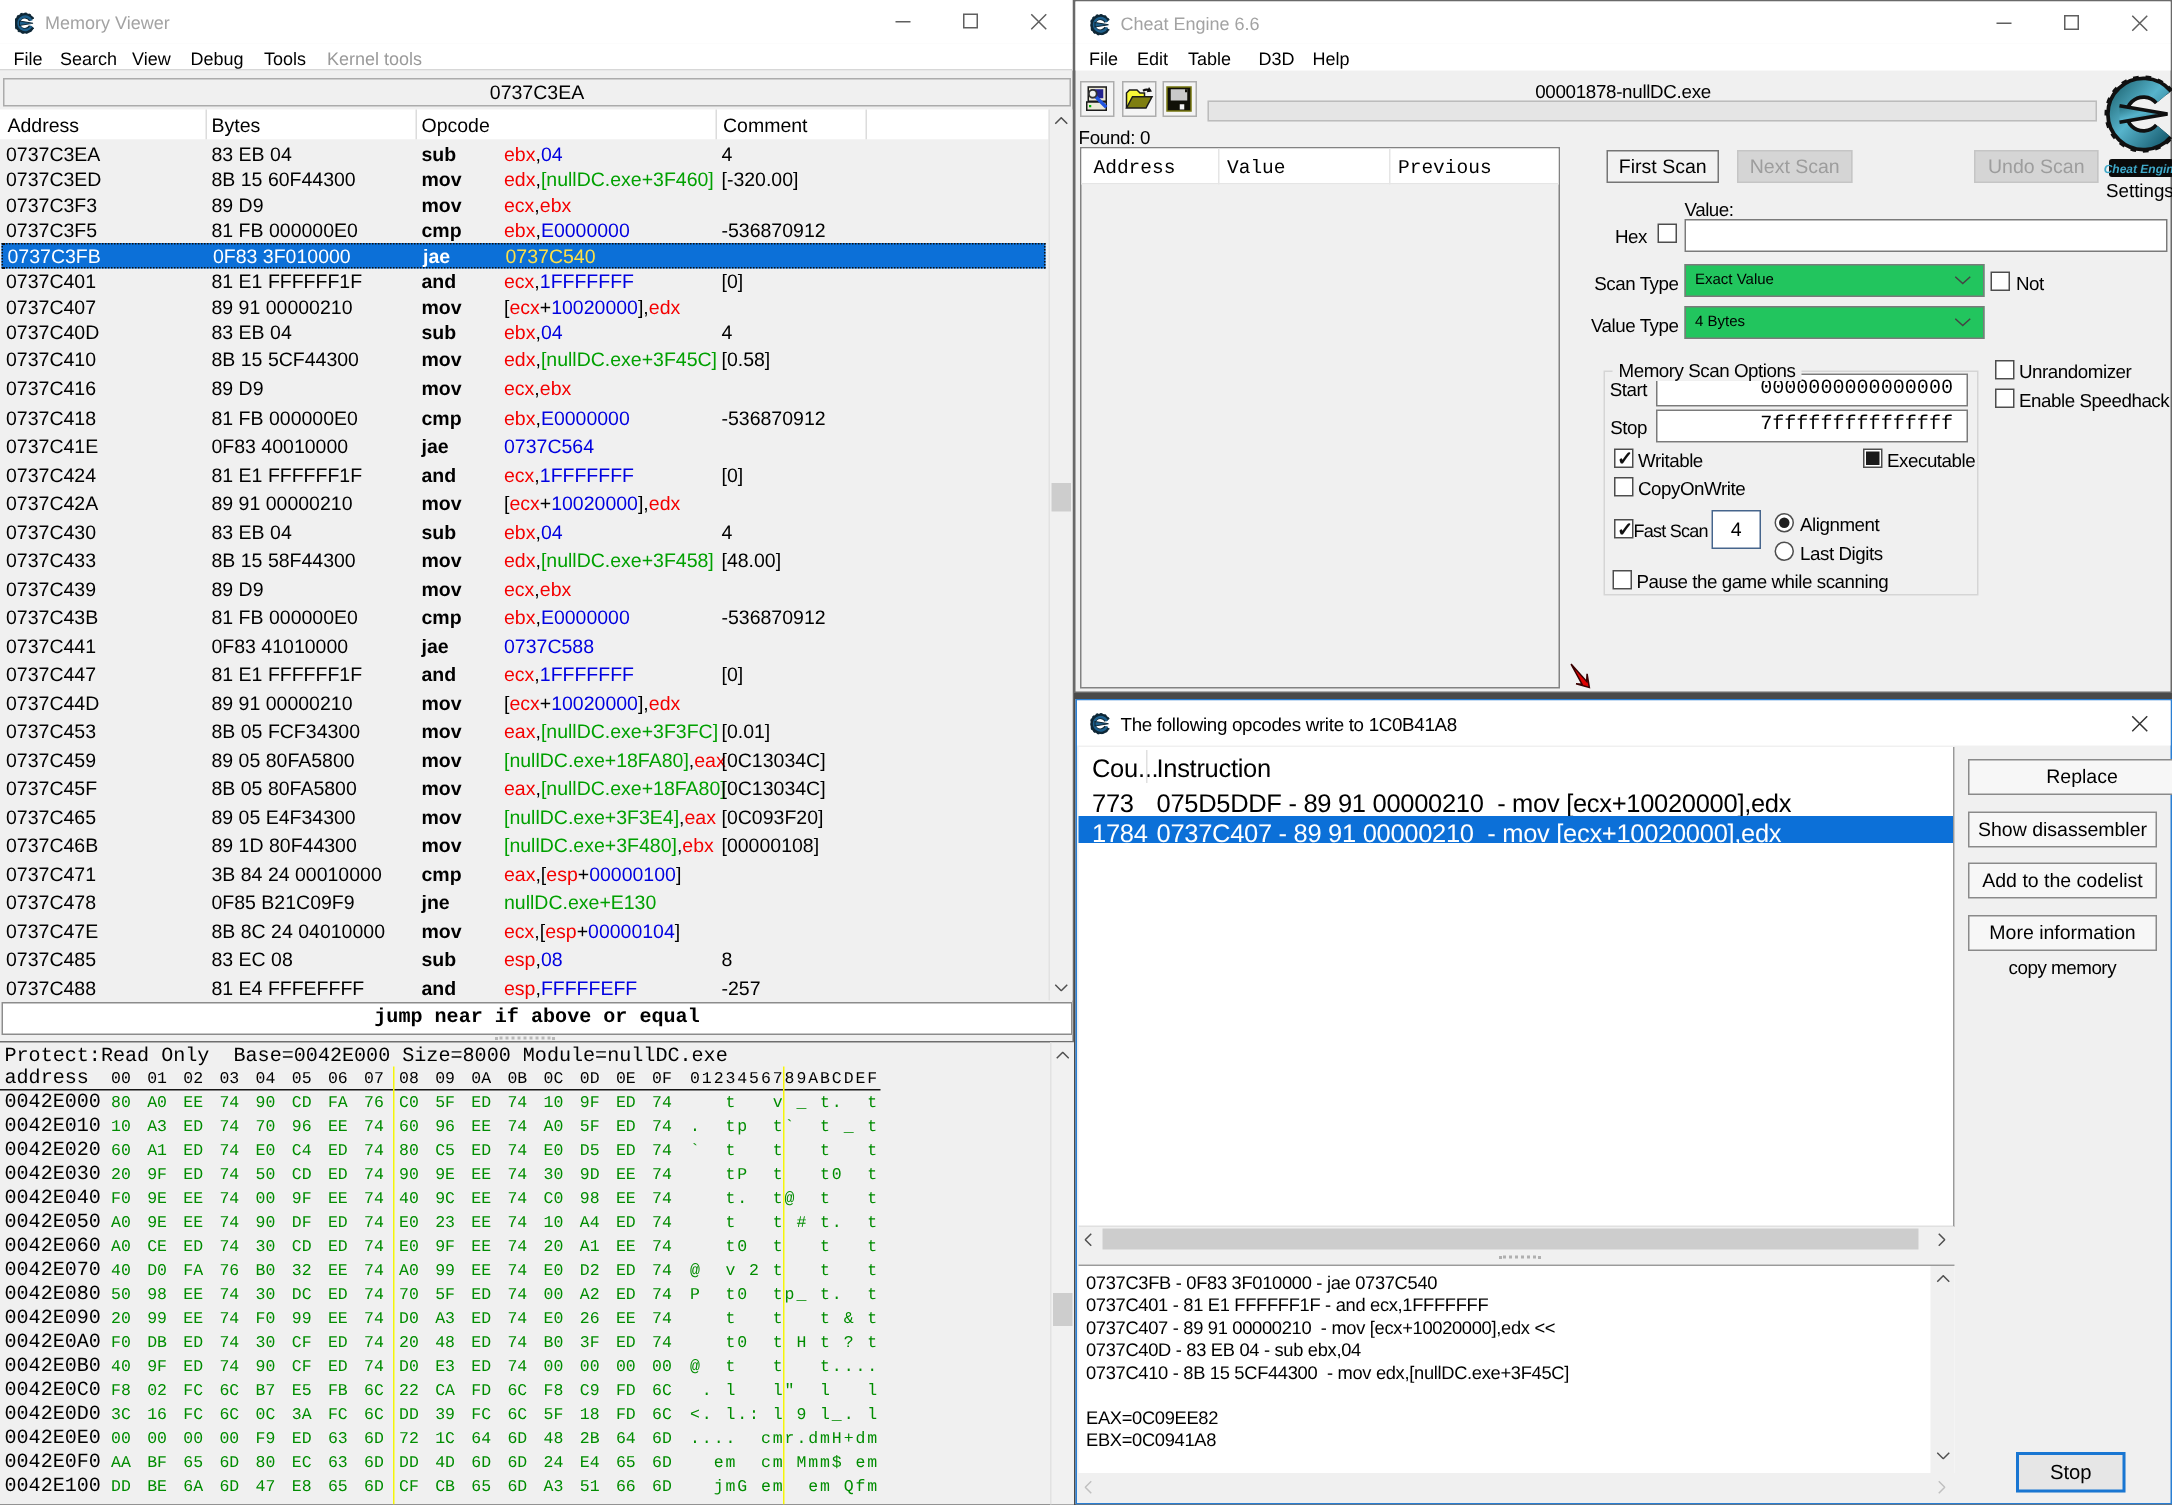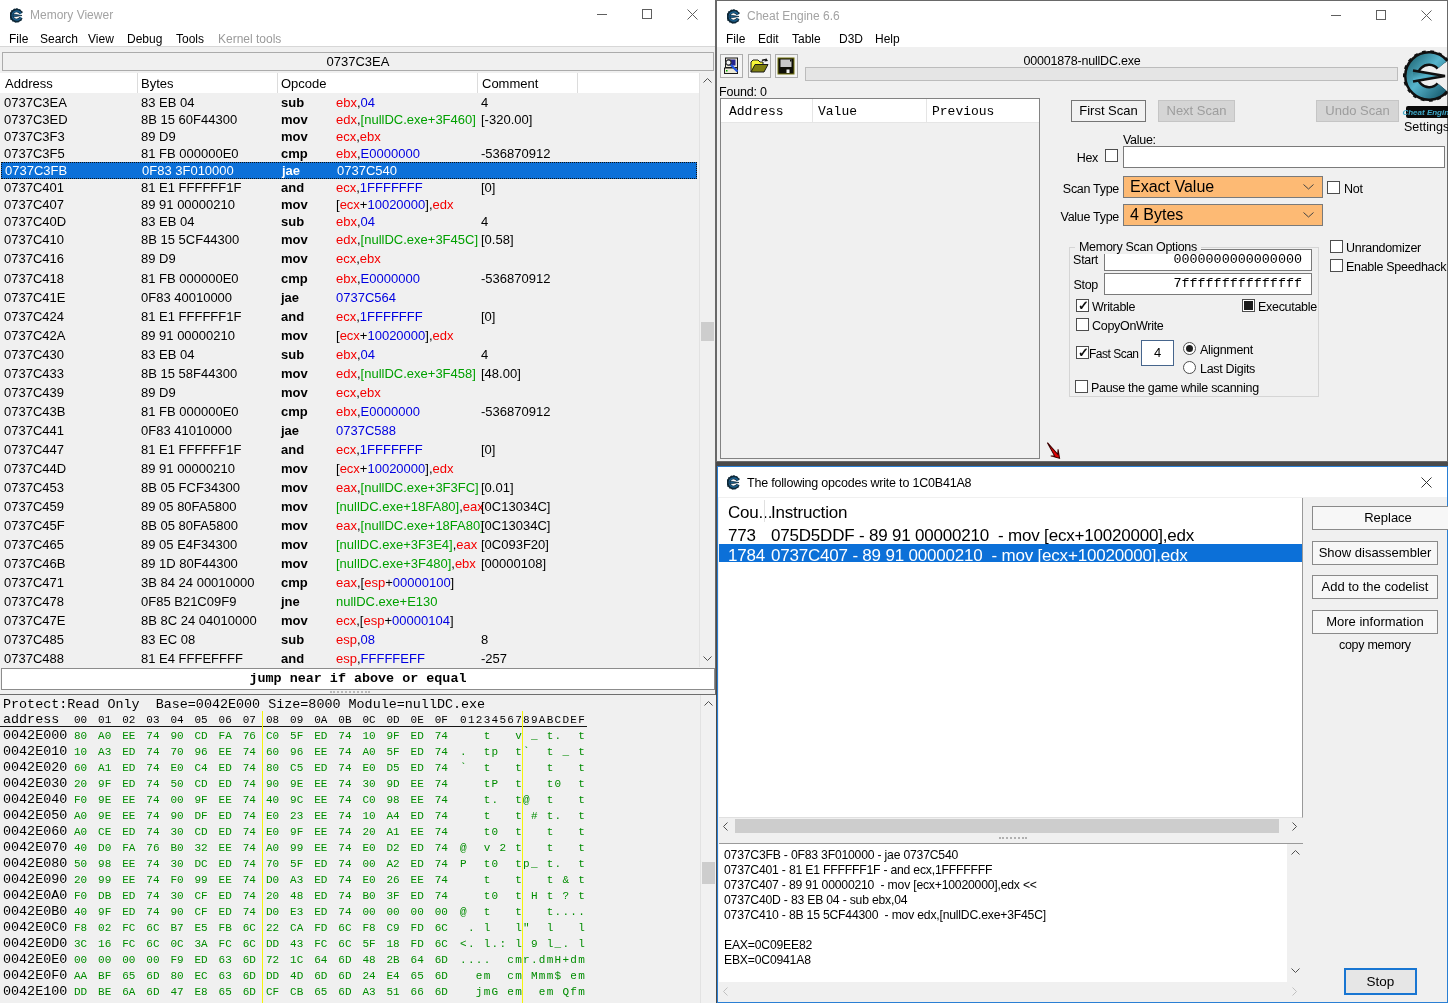--- a/index.html
+++ b/index.html
@@ -64,21 +64,21 @@
 #foundlist .hd { position:absolute; left:0; top:0; width:318px; height:24px; background:#fff; border-bottom:1px solid #e5e5e5; }
 #foundlist .hd i { position:absolute; top:5px; font-family:"Liberation Mono",monospace; font-size:13px; color:#000; }
 #foundlist .hd .vln { position:absolute; top:0; width:1px; height:24px; background:#e5e5e5; }
 
 .btn { position:absolute; font-size:13px; color:#000; text-align:center; background:#f2f2f2; border:1px solid #757575; }
 .btn.dis { background:#d5d5d5; border:1px solid #c5c5c5; color:#9d9d9d; }
 
 .lbl { position:absolute; font-size:12.5px; letter-spacing:-0.3px; color:#000; white-space:pre; }
 .lblr { position:absolute; font-size:12.5px; letter-spacing:-0.3px; color:#000; white-space:pre; text-align:center; }
 .input { position:absolute; background:#fff; border:1px solid #7a7a7a; }
-.combo { position:absolute; background:#fdba74; border:1px solid #7a7a7a; font-size:16px; color:#000; line-height:20px; padding-left:6px; }
+.combo { position:absolute; background:#22c55e; border:1px solid #7a7a7a; font-size:10px; color:#000; line-height:20px; padding-left:6px; }
 .cbx { position:absolute; width:13px; height:13px; background:#fff; border:1px solid #4d4d4d; }
 .rad { position:absolute; width:13px; height:13px; background:#fff; border:1px solid #4d4d4d; border-radius:50%; }
 .rad.on::after { content:""; position:absolute; left:2px; top:2px; width:7px; height:7px; border-radius:50%; background:#202020; }
 .cbx.on::after { content:"\2713"; position:absolute; left:1px; top:-2px; width:12px; height:12px; color:#111; font-size:13px; font-weight:bold; }
 #gbox { position:absolute; left:352px; top:246px; width:250px; height:150px; border:1px solid #d5d5d5; }
 #gboxlbl { position:absolute; left:358px; top:239px; background:#f0f0f0; padding:0 4px; font-size:12.5px; letter-spacing:-0.3px; color:#000; z-index:5; }
 
 
 #op { position:absolute; left:717px; top:466px; width:731px; height:537px; background:#f0f0f0; border:1px solid #2a7fd4; }
 #op .tbar { position:absolute; left:0; top:0; width:729px; height:30px; background:#fff; }
@@ -149,21 +149,21 @@
         <i class="ca">0737C3F5</i>
         <i class="cb">81 FB 000000E0</i>
         <b class="cm">cmp</b>
         <i class="co"><i style="color:#f40000">ebx</i><i>,</i><i style="color:#0000e0">E0000000</i></i>
         <i class="cc">-536870912</i>
       </div>
 <div class="dr sel" style="top:69px">
         <i class="ca">0737C3FB</i>
         <i class="cb">0F83 3F010000</i>
         <b class="cm">jae</b>
-        <i class="co"><i style="color:#ffffff">0737C540</i></i>
+        <i class="co"><i style="color:#fde047">0737C540</i></i>
       </div>
 <div class="dr" style="top:86px">
         <i class="ca">0737C401</i>
         <i class="cb">81 E1 FFFFFF1F</i>
         <b class="cm">and</b>
         <i class="co"><i style="color:#f40000">ecx</i><i>,</i><i style="color:#0000e0">1FFFFFFF</i></i>
         <i class="cc">[0]</i>
       </div>
 <div class="dr" style="top:103px">
         <i class="ca">0737C407</i>
@@ -352,21 +352,21 @@
 <div class="hxr" style="top:776px"><i class="ha">0042E030</i><i class="hb">20 9F ED 74 50 CD ED 74</i><i class="hb2">90 9E EE 74 30 9D EE 74</i><i class="hc">   tP  t   t0  t</i></div>
 <div class="hxr" style="top:792px"><i class="ha">0042E040</i><i class="hb">F0 9E EE 74 00 9F EE 74</i><i class="hb2">40 9C EE 74 C0 98 EE 74</i><i class="hc">   t.  t@  t   t</i></div>
 <div class="hxr" style="top:808px"><i class="ha">0042E050</i><i class="hb">A0 9E EE 74 90 DF ED 74</i><i class="hb2">E0 23 EE 74 10 A4 ED 74</i><i class="hc">   t   t # t.  t</i></div>
 <div class="hxr" style="top:824px"><i class="ha">0042E060</i><i class="hb">A0 CE ED 74 30 CD ED 74</i><i class="hb2">E0 9F EE 74 20 A1 EE 74</i><i class="hc">   t0  t   t   t</i></div>
 <div class="hxr" style="top:840px"><i class="ha">0042E070</i><i class="hb">40 D0 FA 76 B0 32 EE 74</i><i class="hb2">A0 99 EE 74 E0 D2 ED 74</i><i class="hc">@  v 2 t   t   t</i></div>
 <div class="hxr" style="top:856px"><i class="ha">0042E080</i><i class="hb">50 98 EE 74 30 DC ED 74</i><i class="hb2">70 5F ED 74 00 A2 ED 74</i><i class="hc">P  t0  tp_ t.  t</i></div>
 <div class="hxr" style="top:872px"><i class="ha">0042E090</i><i class="hb">20 99 EE 74 F0 99 EE 74</i><i class="hb2">D0 A3 ED 74 E0 26 EE 74</i><i class="hc">   t   t   t &amp; t</i></div>
 <div class="hxr" style="top:888px"><i class="ha">0042E0A0</i><i class="hb">F0 DB ED 74 30 CF ED 74</i><i class="hb2">20 48 ED 74 B0 3F ED 74</i><i class="hc">   t0  t H t ? t</i></div>
 <div class="hxr" style="top:904px"><i class="ha">0042E0B0</i><i class="hb">40 9F ED 74 90 CF ED 74</i><i class="hb2">D0 E3 ED 74 00 00 00 00</i><i class="hc">@  t   t   t....</i></div>
 <div class="hxr" style="top:920px"><i class="ha">0042E0C0</i><i class="hb">F8 02 FC 6C B7 E5 FB 6C</i><i class="hb2">22 CA FD 6C F8 C9 FD 6C</i><i class="hc"> . l   l"  l   l</i></div>
-<div class="hxr" style="top:936px"><i class="ha">0042E0D0</i><i class="hb">3C 16 FC 6C 0C 3A FC 6C</i><i class="hb2">DD 43 FC 6C 5F 18 FD 6C</i><i class="hc">&lt;. l.: l 9 l_. l</i></div>
+<div class="hxr" style="top:936px"><i class="ha">0042E0D0</i><i class="hb">3C 16 FC 6C 0C 3A FC 6C</i><i class="hb2">DD 39 FC 6C 5F 18 FD 6C</i><i class="hc">&lt;. l.: l 9 l_. l</i></div>
 <div class="hxr" style="top:952px"><i class="ha">0042E0E0</i><i class="hb">00 00 00 00 F9 ED 63 6D</i><i class="hb2">72 1C 64 6D 48 2B 64 6D</i><i class="hc">....  cmr.dmH+dm</i></div>
 <div class="hxr" style="top:968px"><i class="ha">0042E0F0</i><i class="hb">AA BF 65 6D 80 EC 63 6D</i><i class="hb2">DD 4D 6D 6D 24 E4 65 6D</i><i class="hc">  em  cm Mmm$ em</i></div>
 <div class="hxr" style="top:984px"><i class="ha">0042E100</i><i class="hb">DD BE 6A 6D 47 E8 65 6D</i><i class="hb2">CF CB 65 6D A3 51 66 6D</i><i class="hc">  jmG em  em Qfm</i></div>
   <div class="yline" style="left:262px"></div>
   <div class="yline" style="left:522px"></div>
   <div id="hsb">
     <svg class="arr" style="left:3px;top:6px" width="9" height="5" viewBox="0 0 9 5">
         <path d="M0.5 4.5 L4.5 0.5 L8.5 4.5" fill="none" stroke="#505050"></path>
       </svg>
     <div class="sb-thumb" style="left:1px;top:167px;width:13px;height:22px"></div>

